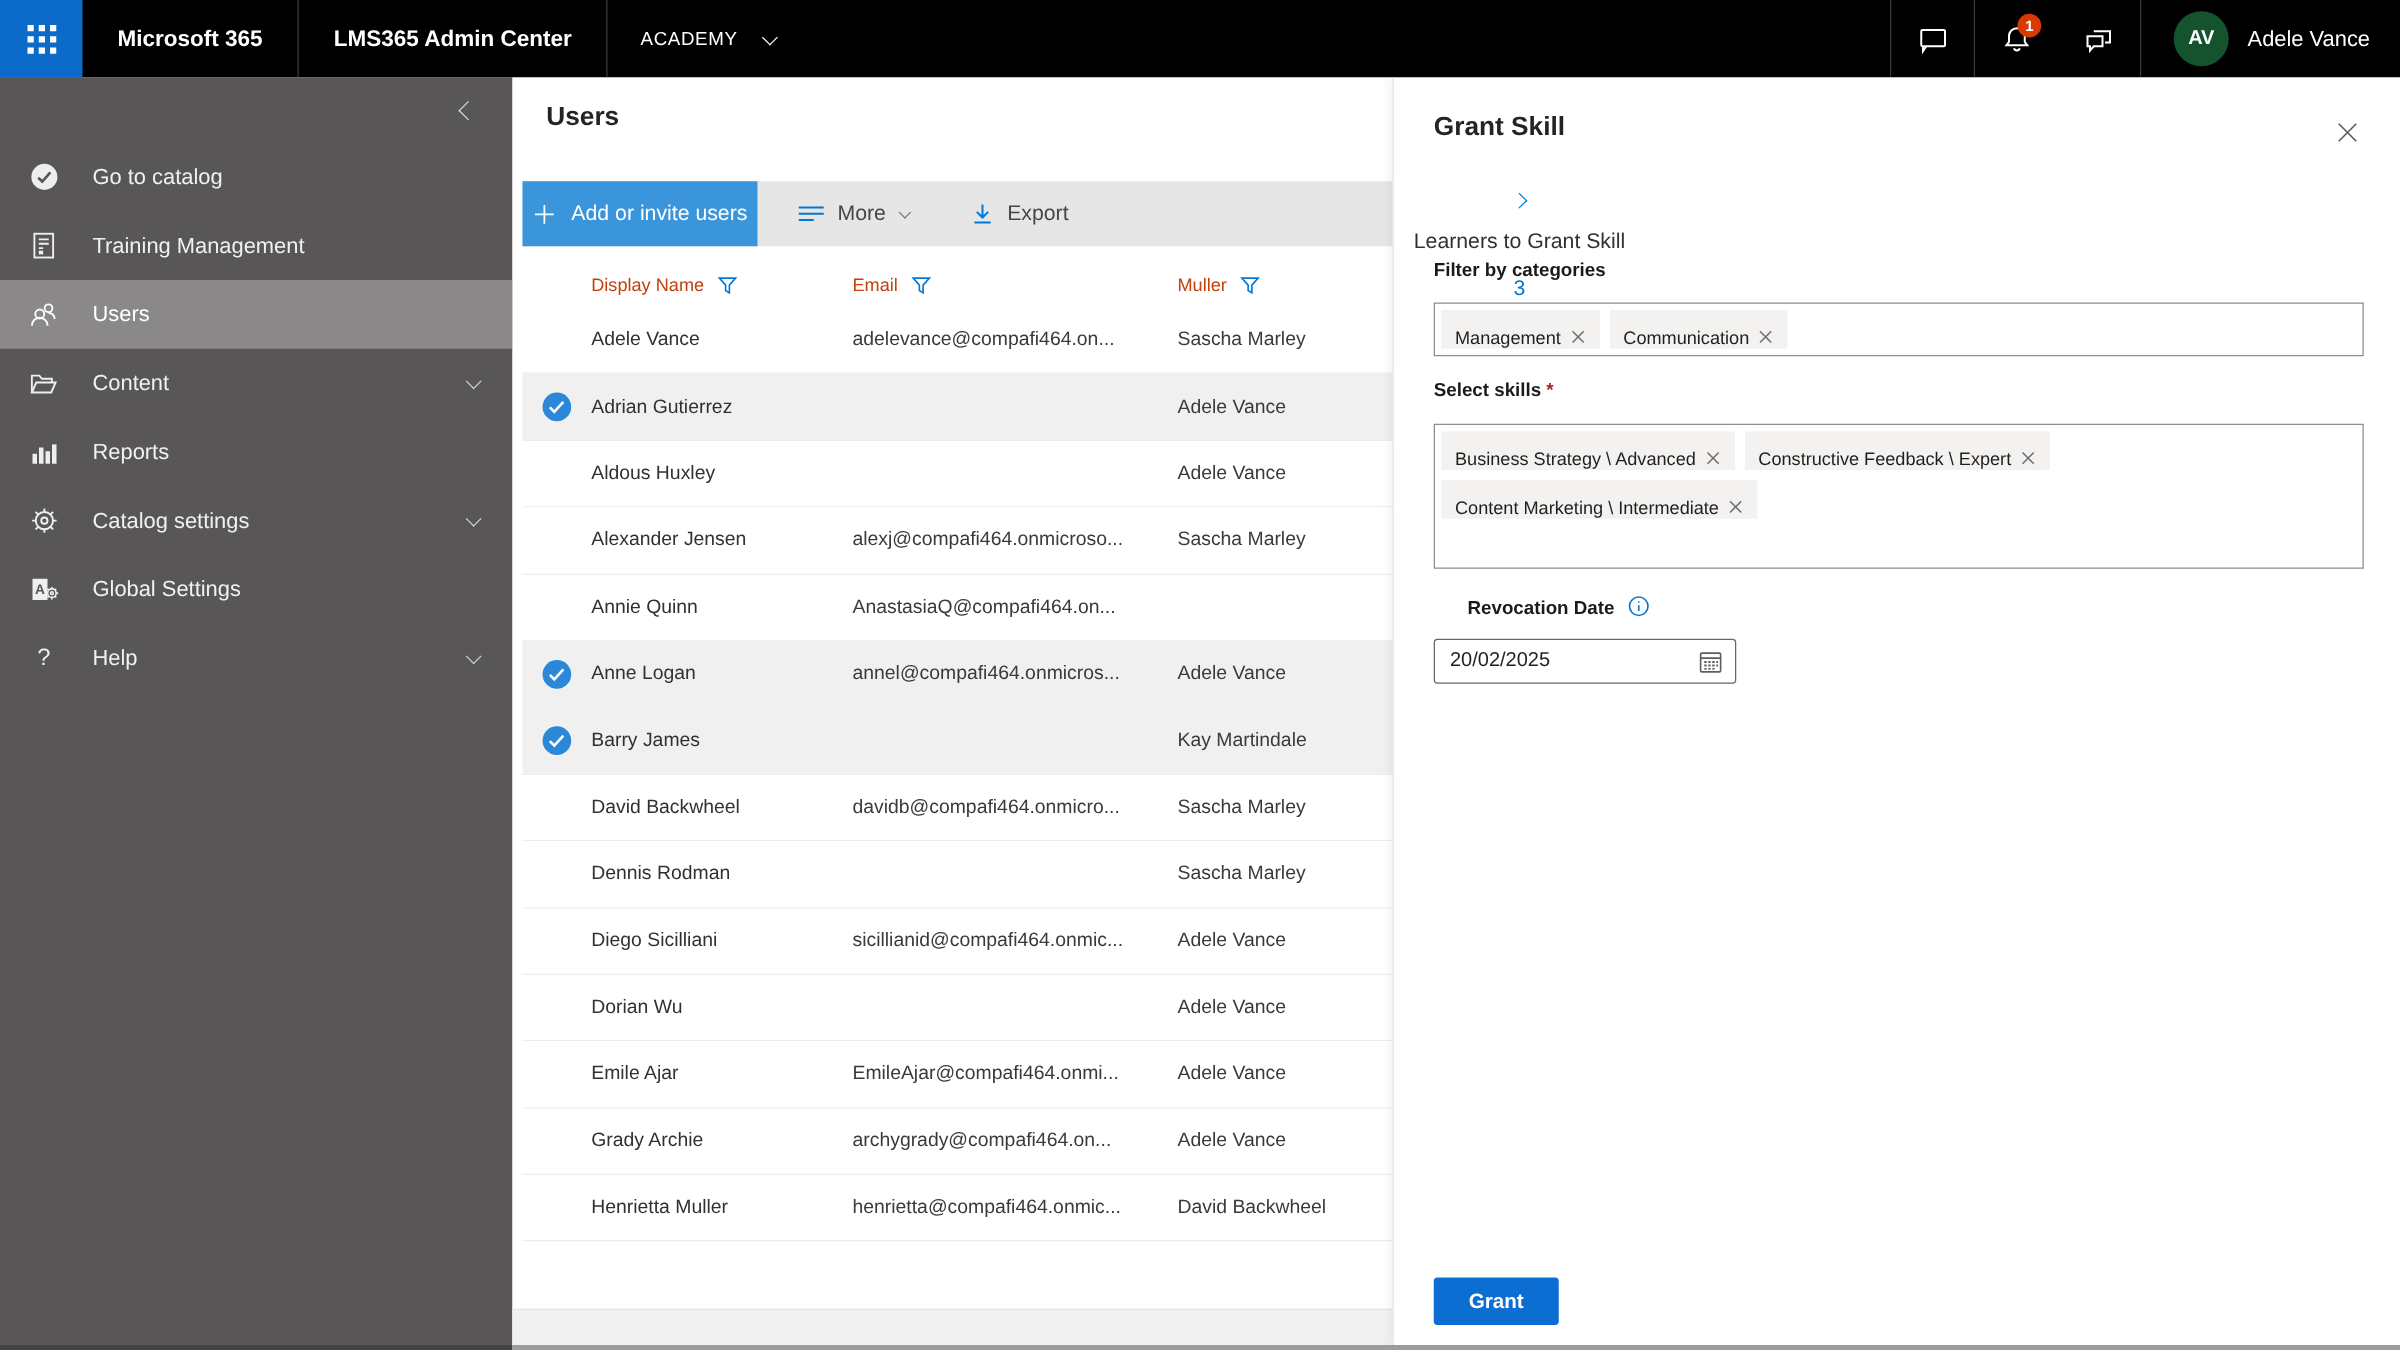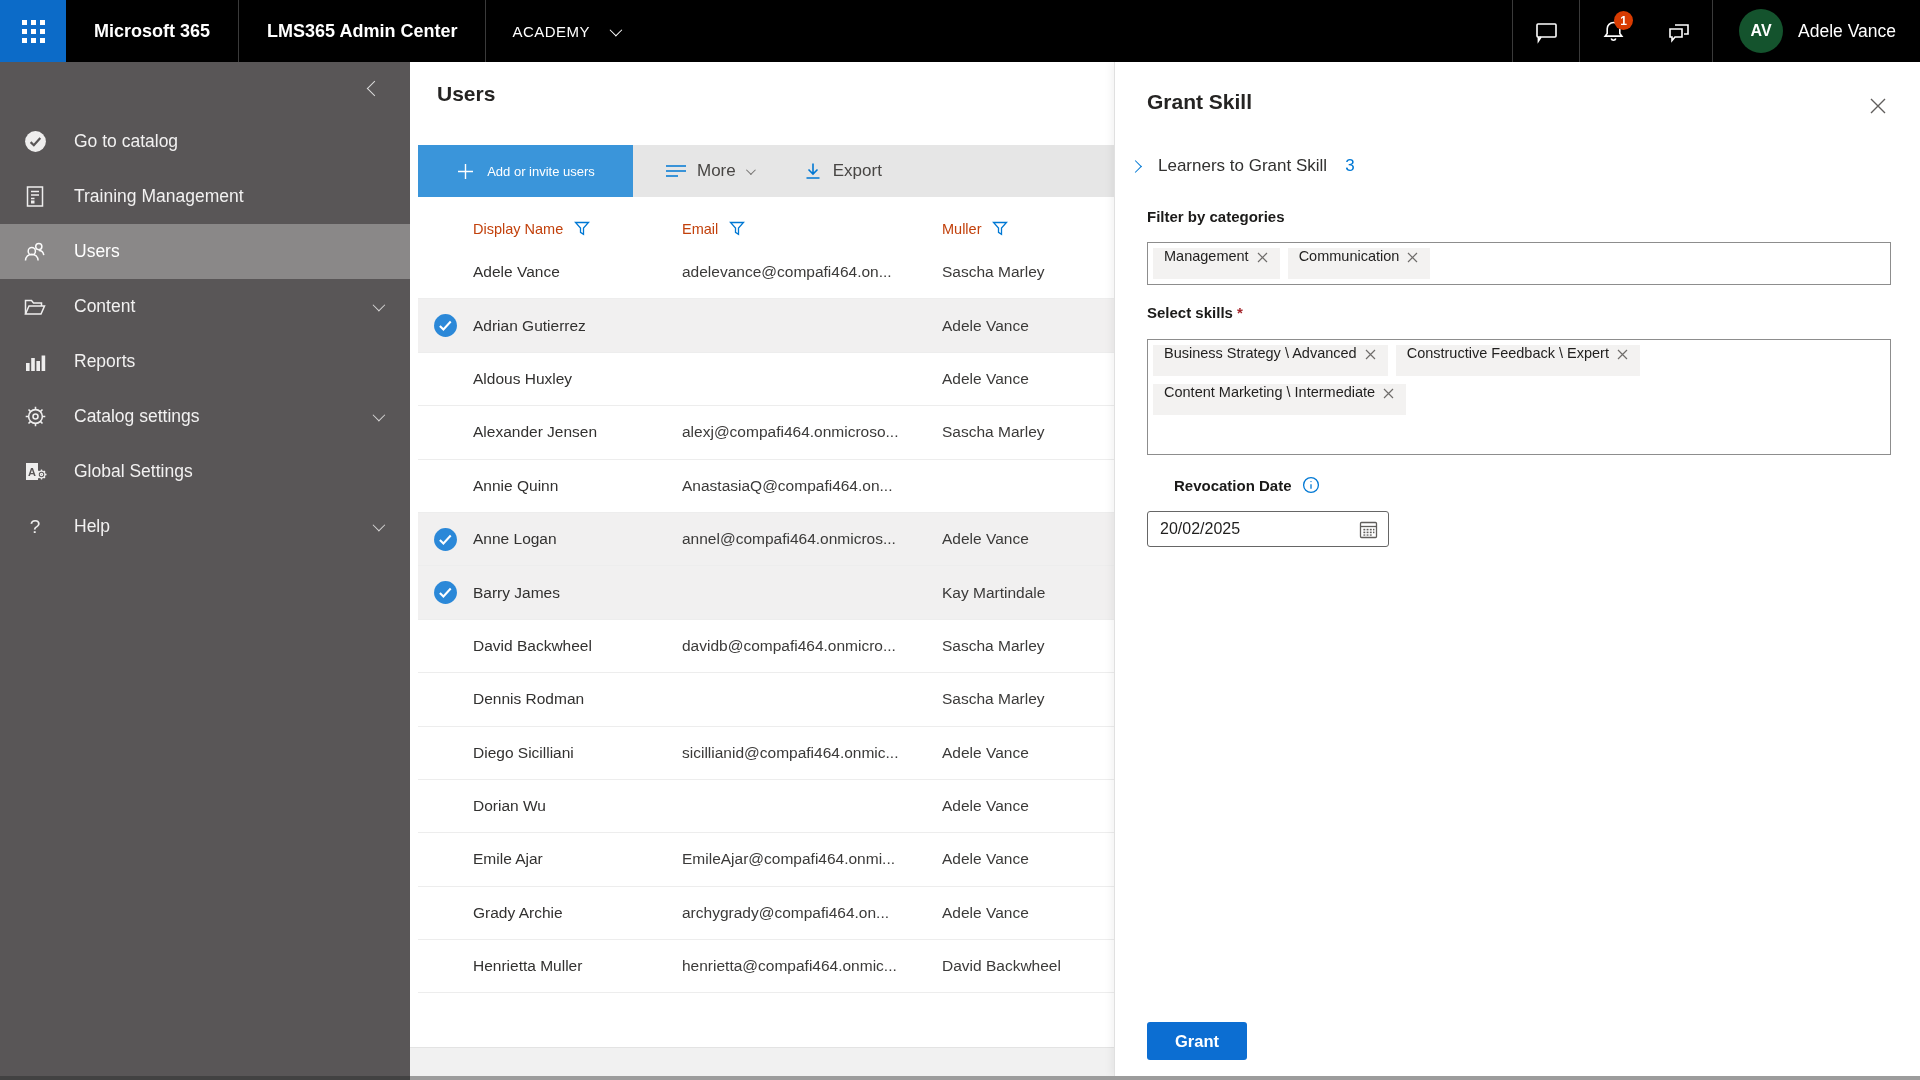--- a/index.html
+++ b/index.html
@@ -50,22 +50,22 @@
   .nav-item.selected { background:#8a8888; color:#fff; }
   .nav-icon { width:34px; display:flex; justify-content:center; }
   .nav-label { margin-left:22px; font-size:17.5px; }
   .nav-chev { position:absolute; right:28px; color:#d6d5d5; }
   .help-q { font-size:19px; color:#efefef; }
   
   .main { position:absolute; left:410px; top:62px; width:704px; height:1014px; background:#fff; }
   .page-title { position:absolute; left:27px; top:20px; font-size:21px; font-weight:700; color:#252423; }
   .toolbar { position:absolute; left:8px; top:83px; width:696px; height:52px;
     background:#e6e6e6; display:flex; align-items:stretch; }
-  .btn-primary-add { width:215px; background:#3a95da; border:0; color:#fff; cursor:pointer;
-    font-size:13px; font-family:inherit; display:flex; align-items:center; justify-content:center; gap:12px; }
+  .btn-primary-add { width:188px; background:#3a95da; border:0; color:#fff; cursor:pointer;
+    font-size:17px; font-family:inherit; display:flex; align-items:center; justify-content:center; gap:12px; }
   .tb-cmd { display:flex; align-items:center; gap:10px; background:none; border:0;
     font-family:inherit; font-size:17px; color:#484644; cursor:pointer; padding:0 18px; margin-left:14px; }
   .tb-cmd .chev { width:7px; height:7px; color:#767472; }
   
   .thead { position:absolute; left:8px; top:144px; width:696px; height:46px;
     display:flex; align-items:center; border-bottom:1px solid #ededed;
     font-size:14.5px; font-weight:400; color:#c2410c; }
   .gutter { width:55px; flex:none; display:flex; justify-content:center; }
   .c-name { width:209px; flex:none; display:flex; align-items:center; gap:9px; }
   .c-email { width:260px; flex:none; display:flex; align-items:center; gap:9px; }
@@ -77,30 +77,30 @@
   .row .name { color:#323130; }
   .hscroll-strip { position:absolute; left:0; top:985px; width:704px; height:29px;
     background:#f1f1f1; border-top:1px solid #e3e3e3; }
   
   .panel { position:absolute; left:1114px; top:62px; width:806px; height:1014px;
     background:#fff; border-left:1px solid #e0e0e0; box-shadow:-3px 0 8px rgba(0,0,0,.05); }
   .panel-title { position:absolute; left:32px; top:28px; font-size:21px; font-weight:700; color:#252423; }
   .panel-close { position:absolute; right:28px; top:30px; background:none; border:0;
     cursor:pointer; color:#605e5c; padding:4px; }
   .expander { position:absolute; left:16px; top:94px; display:flex; align-items:center;
-    gap:18px; background:none; border:0; cursor:pointer; font-family:inherit; }
+    gap:18px; background:none; border:0; cursor:pointer; font-family:inherit;flex-direction:column; }
   .expander .chev-right { color:#0078d4; }
   .expander-label { font-size:17px; color:#323130; }
   .expander-count { font-size:17px; color:#0078d4; }
   .field-label { position:absolute; left:32px; font-size:15px; font-weight:700; color:#1b1a19; }
   .req { color:#a4262c; margin-left:4px; font-weight:700; }
   .tagbox { position:absolute; left:32px; width:744px; border:1px solid #8d8d8d;
     background:#fff; display:flex; flex-wrap:wrap; align-content:flex-start;
     gap:8px; padding:5px; cursor:text; }
-  .tag { display:flex; align-items:flex-start; background:#f3f2f1; height:31px;
+  .tag { display:flex; align-items:flex-end; background:#f3f2f1; height:31px;
     padding:0 4px 0 11px; font-size:14.5px; color:#201f1e; }
   .tag-x { background:none; border:0; cursor:pointer; color:#6f6d6b; padding:4px 8px;
     display:flex; align-items:center; }
   .date-wrap { position:absolute; left:32px; top:449px; width:242px; height:36px;
     border:1px solid #666; border-radius:3px; display:flex; align-items:center; }
   .date-input { flex:1; border:0; outline:0; font-family:inherit; font-size:16px;
     color:#201f1e; padding-left:12px; width:100px; background:transparent; }
   .cal-btn { background:none; border:0; cursor:pointer; padding:0 9px 0 4px;
     display:flex; align-items:center; color:#605e5c; }
   .info-btn { background:none; border:0; cursor:pointer; padding:0; margin-left:10px;

